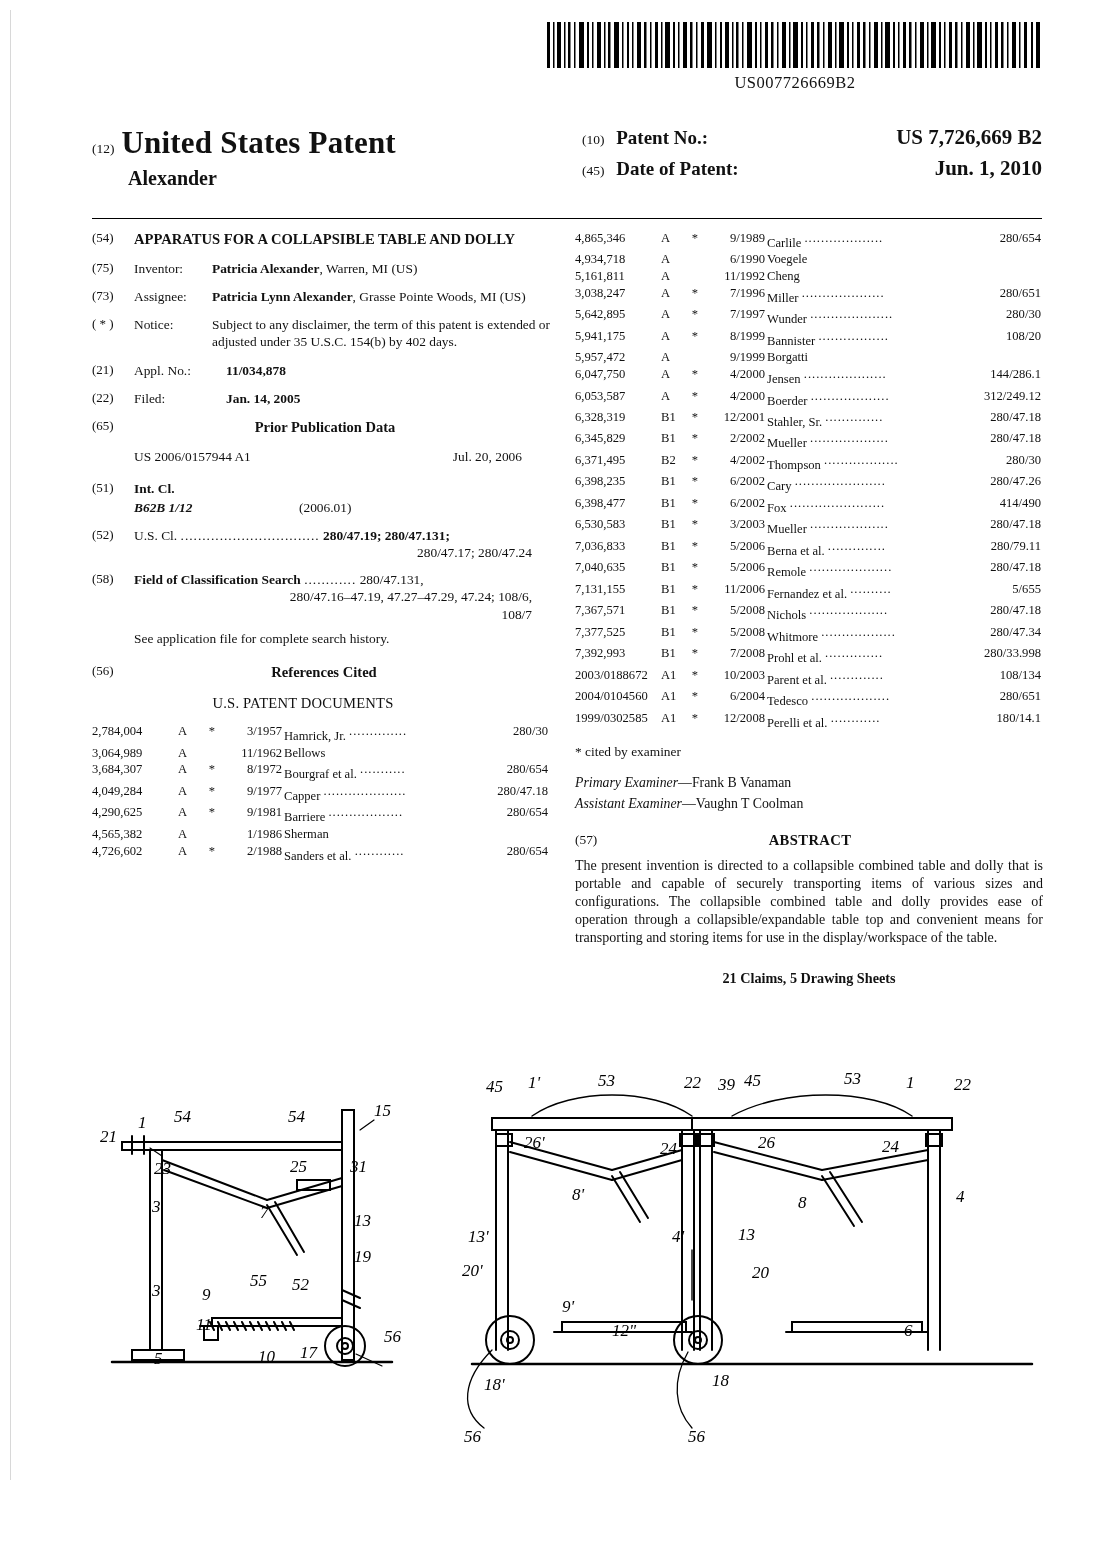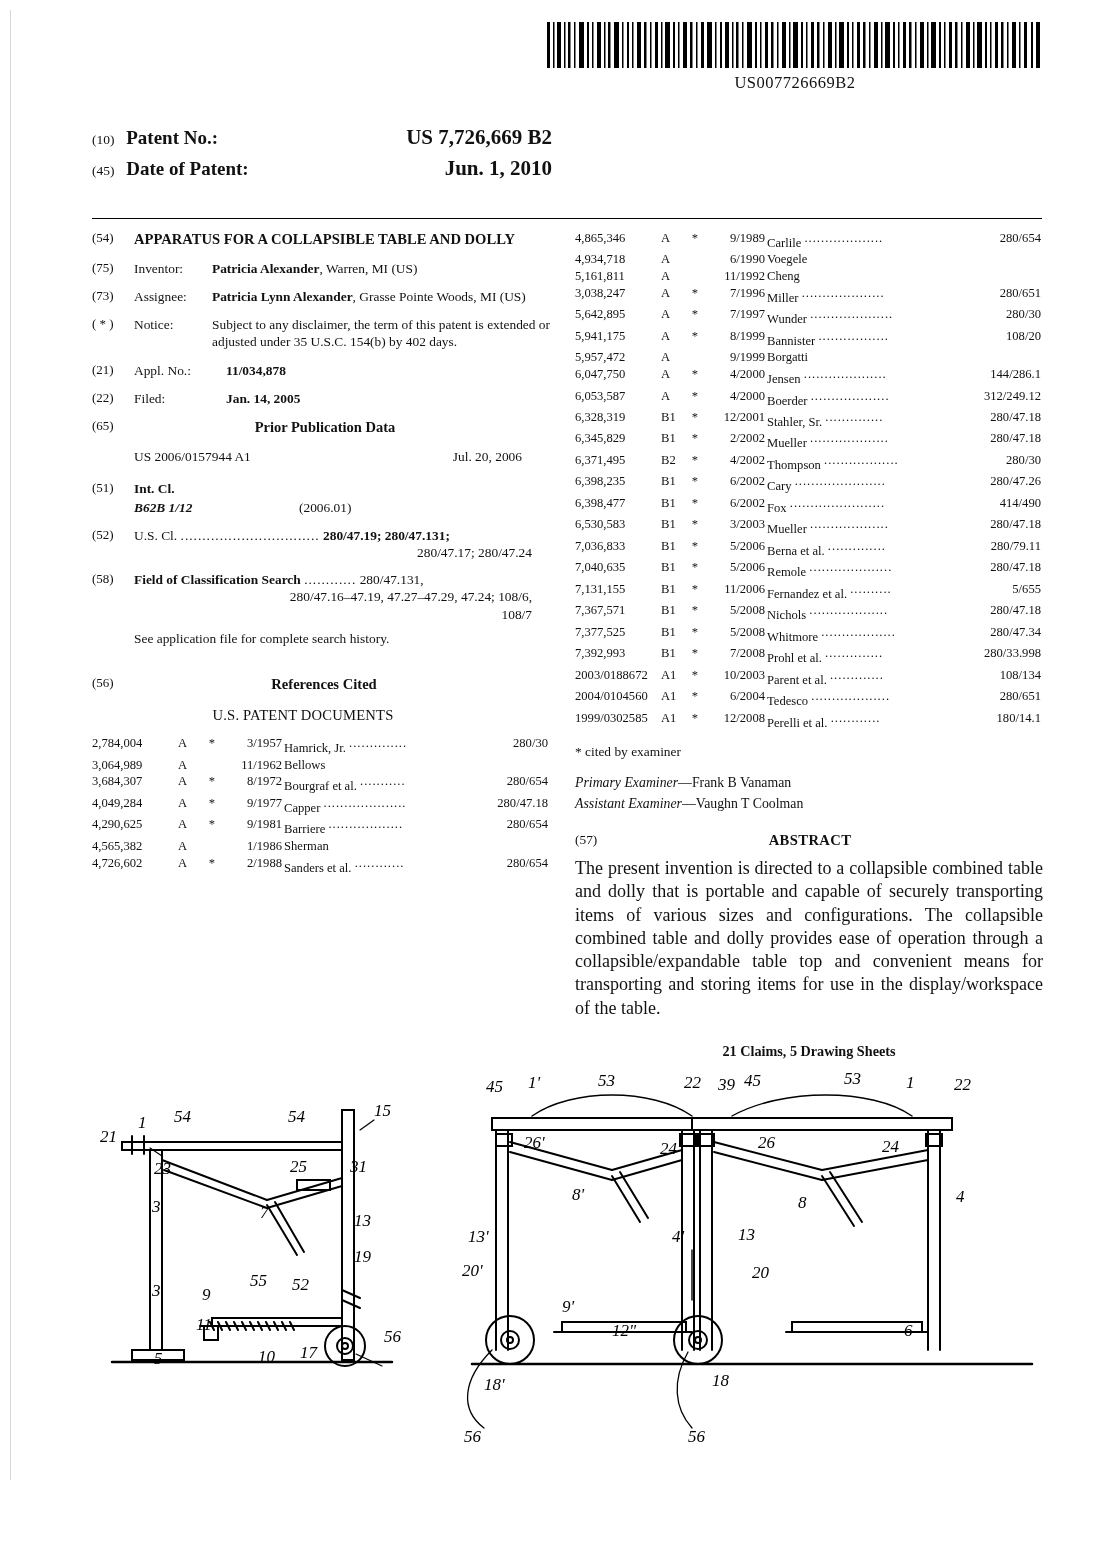--- a/index.html
+++ b/index.html
@@ -226,21 +226,21 @@
   .abstract-head-row .num { width: 42px; }
   .abstract-head-row .ah {
     flex: 1;
     text-align: center;
     font-weight: bold;
     font-size: 14.6px;
     letter-spacing: 0.4px;
     padding-right: 40px;
   }
   .abstract-body {
-    font-size: 18px;
+    font-size: 14px;
     line-height: 1.29;
     text-align: justify;
   }
   .claims-line {
     text-align: center;
     font-weight: bold;
     font-size: 14.2px;
     margin-top: 22px;
   }
 
@@ -362,20 +362,27 @@
         <rect x="474" y="0" width="1.5" height="46"></rect>
           <rect x="479" y="0" width="3" height="46"></rect>
         <rect x="486" y="0" width="2" height="46"></rect>
           <rect x="491" y="0" width="4" height="46"></rect>
       </g>
     </svg>
     <div class="barcode-number">US007726669B2</div>
   </div>
 
   <div class="header">
+    <div class="header-left">
+      <div class="us-patent-line">
+        <span class="paren-num">(12)</span>
+        <span class="us-patent-title">United States Patent</span>
+      </div>
+      <div class="inventor-name">Alexander</div>
+    </div>
     <div class="header-right">
       <div class="hr-row">
         <div class="hr-label">
           <span class="paren-num">(10)</span>
           <span>Patent No.:</span>
         </div>
         <div class="hr-value">US 7,726,669 B2</div>
       </div>
       <div class="hr-row">
         <div class="hr-label">
@@ -467,21 +474,21 @@
           <span style="font-weight:bold">Field of Classification Search</span>
           <span class="dots">............</span>
           <span>280/47.131,</span>
         </div>
       </div>
       <div class="right-al" style="padding-right:18px">280/47.16–47.19, 47.27–47.29, 47.24;  108/6,</div>
       <div class="right-al" style="padding-right:18px">108/7</div>
       <div style="padding-left:42px; margin-top:7px">See application file for complete search history.</div>
     </div>
 
-    <div class="fld" style="display:block; margin-top:28px">
+    <div class="fld" style="display:block; margin-top:16px">
       <div style="display:flex">
         <div class="num">(56)</div>
         <div class="refs-head" style="flex:1; padding-right:36px">References Cited</div>
       </div>
       <div class="us-docs-head" style="padding-right:36px">U.S. PATENT DOCUMENTS</div>
     </div>
 
     <table class="cites">
       <tbody id="cites-left">
           <tr>

